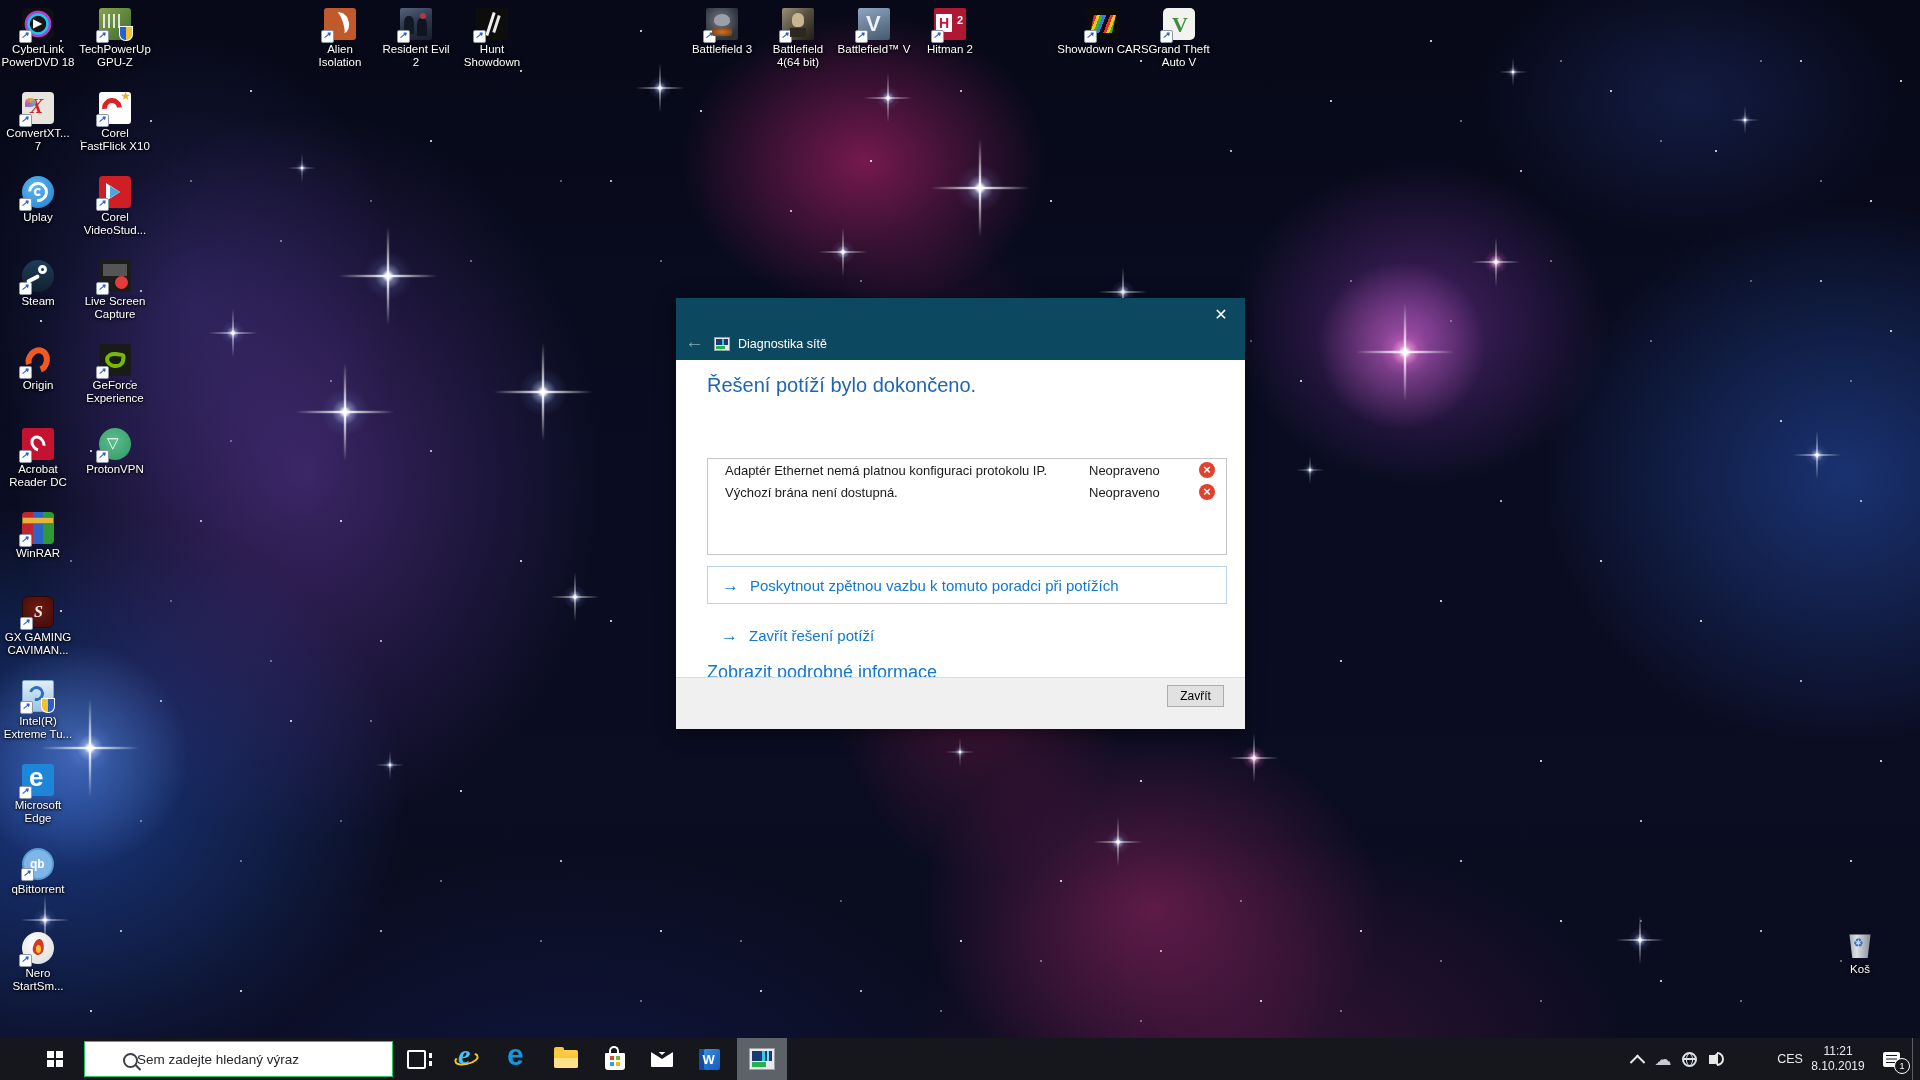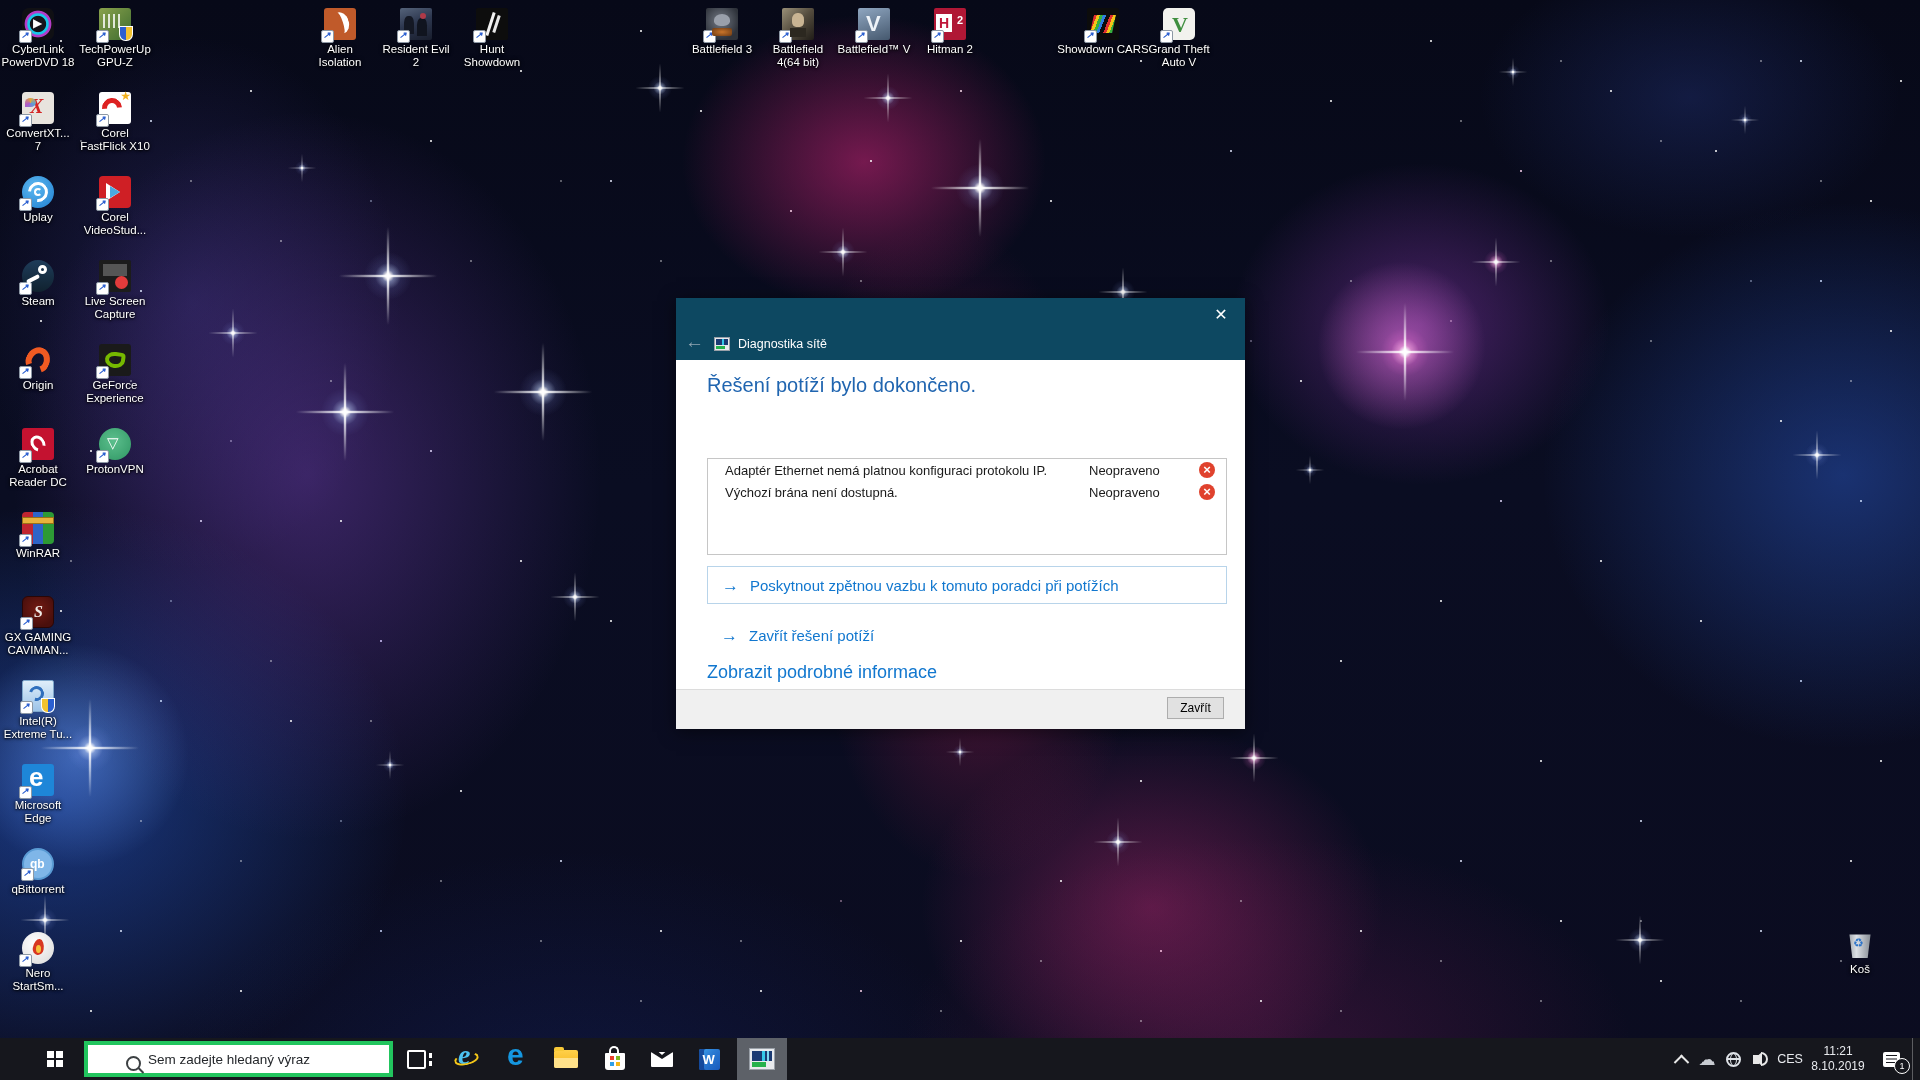--- a/index.html
+++ b/index.html
@@ -200,33 +200,33 @@
   .issue-status{position:absolute;left:381px;}
   .erricon{position:absolute;left:491px;top:3px;width:16px;height:16px;border-radius:50%;background:#e0422d;}
   .erricon::before{content:"\00D7";position:absolute;left:0;top:-1px;width:16px;text-align:center;color:#fff;
     font-size:13px;font-weight:bold;line-height:17px;}
   .linkbox{position:absolute;left:31px;width:520px;display:flex;align-items:center;box-sizing:border-box;cursor:pointer;}
   .linkbox.boxed{top:268px;height:38px;border:1px solid #b8d4ea;padding-left:14px;}
   .linkbox.plain{top:322px;height:30px;padding-left:14px;}
   .linkarrow{color:#1177cf;font-size:17px;margin-right:11px;line-height:17px;}
   .linktext{color:#1177cf;font-size:15px;}
   .detail-link{position:absolute;left:31px;top:364px;color:#1177cf;font-size:18px;cursor:pointer;}
-  .dlg-footer{position:absolute;left:0;right:0;bottom:0;height:40px;background:#f0f0f0;border-top:1px solid #dcdcdc;box-sizing:border-box;}
+  .dlg-footer{position:absolute;left:0;right:0;bottom:0;height:52px;background:#f0f0f0;border-top:1px solid #dcdcdc;box-sizing:border-box;}
   .btn-close{position:absolute;right:21px;top:7px;width:57px;height:22px;background:#e1e1e1;border:1px solid #adadad;
     font-size:12px;font-family:"Liberation Sans",sans-serif;display:flex;align-items:center;justify-content:center;box-sizing:border-box;}
 
   
   .taskbar{position:absolute;left:0;top:1038px;width:1920px;height:42px;background:#16171d;}
   .tbtn{position:absolute;top:0;height:42px;display:flex;align-items:center;justify-content:center;}
   .start{left:30px;width:50px;}
   .winlogo{width:16px;height:16px;
     background:linear-gradient(#fff,#fff) 0 0/7px 7px no-repeat,linear-gradient(#fff,#fff) 9px 0/7px 7px no-repeat,
     linear-gradient(#fff,#fff) 0 9px/7px 7px no-repeat,linear-gradient(#fff,#fff) 9px 9px/7px 7px no-repeat;}
-  .searchbox{position:absolute;left:84px;top:3px;width:309px;height:36px;background:#fff;border:4px solid #22c55e;
-    box-sizing:border-box;display:flex;align-items:center;padding-left:28px;}
+  .searchbox{position:absolute;left:84px;top:3px;width:309px;height:36px;background:#fff;border:1px solid #22c55e;
+    box-sizing:border-box;display:flex;align-items:center;padding-left:20px;}
   .mag{width:11px;height:11px;border:2px solid #3c4043;border-radius:50%;position:absolute;left:38px;top:11px;box-sizing:content-box;}
   .mag::after{content:"";position:absolute;width:2px;height:7px;background:#3c4043;transform:rotate(-45deg);right:-3px;bottom:-5px;}
   .searchbox input{border:none;outline:none;font-size:13.5px;color:#24272b;font-family:"Liberation Sans",sans-serif;
     width:230px;margin-left:30px;background:transparent;}
   .searchbox input::placeholder{color:#24272b;opacity:1;}
   .taskview{left:393px;width:46px;}
   .tv{width:15px;height:15px;border:2px solid #fff;border-radius:2px;position:relative;box-sizing:content-box;}
   .tv::before{content:"";position:absolute;right:-8px;top:1px;width:3px;height:5px;background:#fff;box-shadow:0 8px 0 #fff;}
   .ie-btn{left:443px;width:48px;} 
   .ie{position:relative;width:28px;height:28px;}
@@ -268,21 +268,21 @@
   .cloudglyph{font-size:17px;color:#c8ccd2;line-height:17px;}
   .globe{width:15px;height:15px;border:2px solid #dfe3e8;border-radius:50%;position:relative;box-sizing:border-box;}
   .globe::before{content:"";position:absolute;left:-1px;right:-1px;top:50%;margin-top:-1px;height:1.5px;background:#dfe3e8;}
   .globe::after{content:"";position:absolute;left:50%;top:-1px;bottom:-1px;width:7px;margin-left:-3.5px;
     border:1.5px solid #dfe3e8;border-radius:50%;box-sizing:border-box;}
   .spk{width:6px;height:9px;background:#e8e8e8;position:relative;margin-right:8px;}
   .spk::before{content:"";position:absolute;left:1px;top:-3px;border-top:7px solid transparent;border-bottom:7px solid transparent;
     border-right:8px solid #e8e8e8;}
   .spk::after{content:"";position:absolute;right:-9px;top:-3px;width:7px;height:14px;border:2px solid #e8e8e8;border-left:none;
     border-radius:0 12px 12px 0;box-sizing:border-box;}
-  .lang{font-size:12.5px;}
+  .lang{font-size:12.5px;margin-left:44px;}
   .clock{font-size:12px;line-height:15px;text-align:center;}
   .ac-ico{width:17px;height:15px;background:#fff;border-radius:2px;position:relative;}
   .ac-ico::before{content:"";position:absolute;left:3px;right:3px;top:3px;height:1.5px;background:#16171d;
     box-shadow:0 3.5px 0 #16171d,0 7px 0 #16171d;}
   .ac-badge{position:absolute;right:2px;bottom:6px;width:14px;height:14px;border-radius:50%;background:#16171d;
     border:1.5px solid #fff;color:#fff;font-size:9px;display:flex;align-items:center;justify-content:center;box-sizing:content-box;}
   .showdesk{width:7px;height:42px;border-left:1px solid rgba(255,255,255,.3);}
 </style>
 </head>
 <body>

